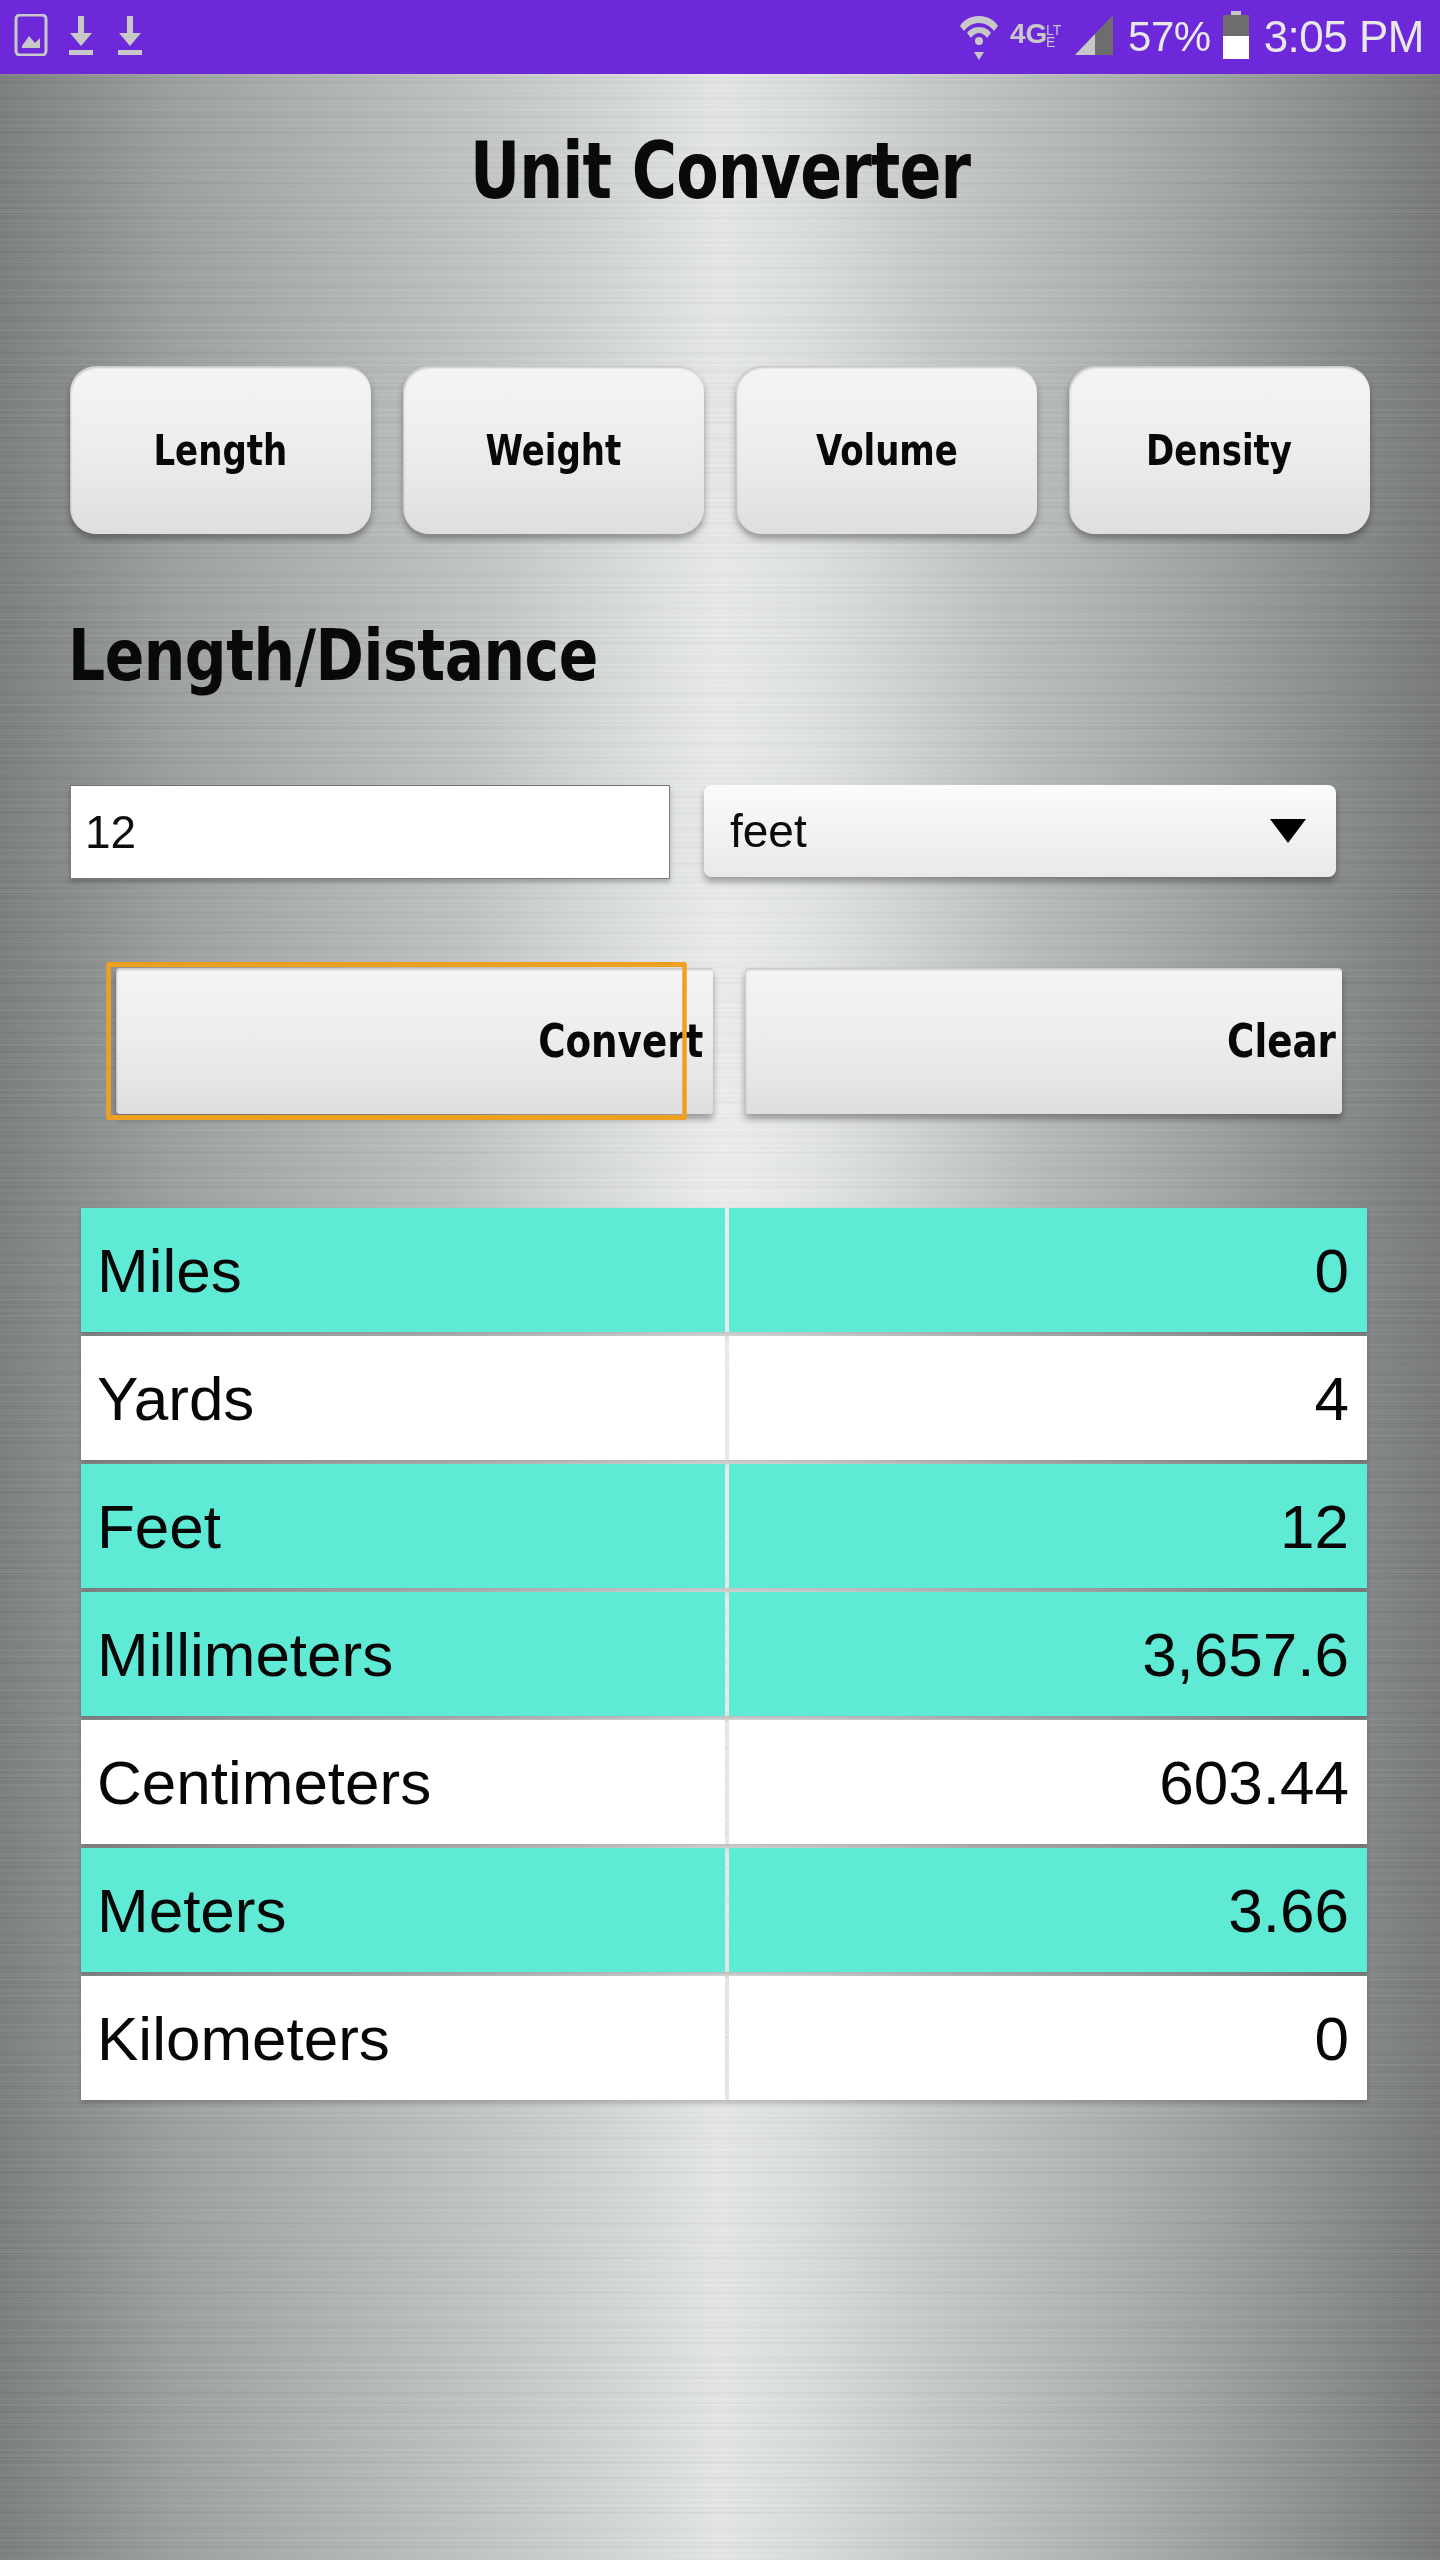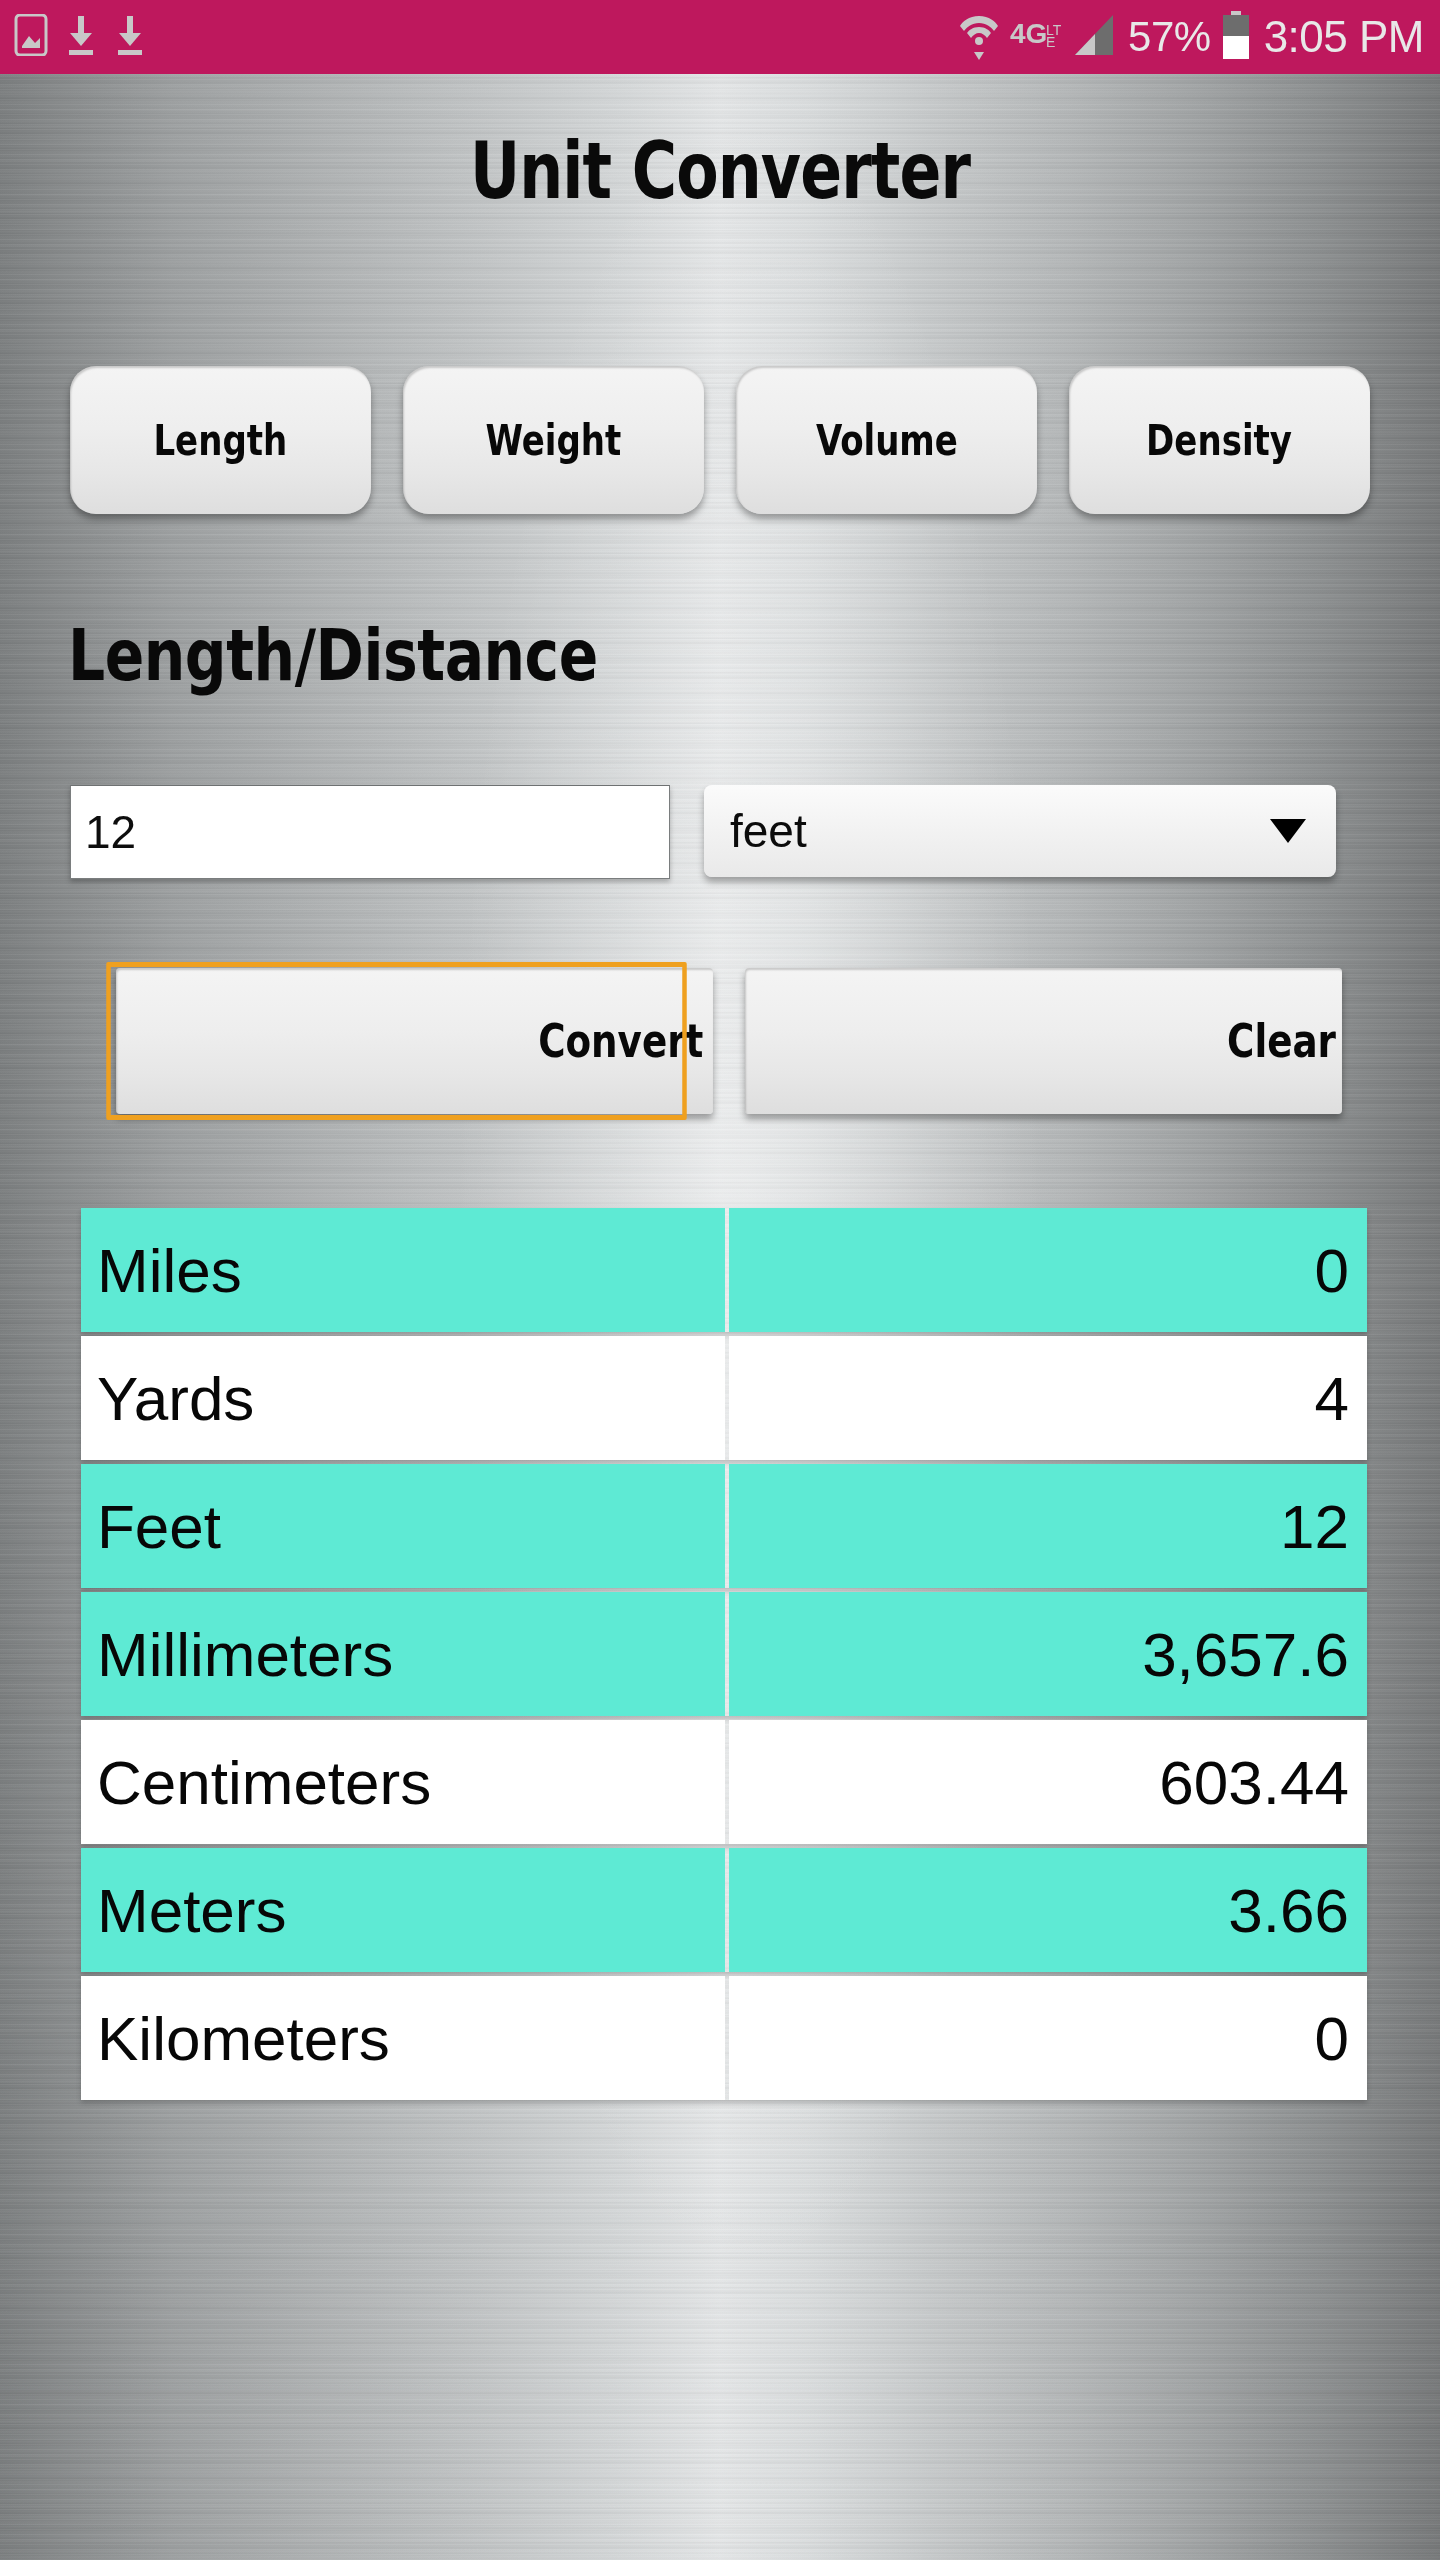--- a/index.html
+++ b/index.html
@@ -54,21 +54,21 @@
   .metal-sheen {
     position:absolute; left:0; top:74px; width:1440px; height:2486px;
     background:radial-gradient(ellipse 420px 1600px at 52% 45%,
       rgba(255,255,255,.30), rgba(255,255,255,0) 70%);
     pointer-events:none;
   }
 
   
   .statusbar {
     position:absolute; left:0; top:0; width:1440px; height:74px;
-    background:#be185d; color:#c8c8c8;
+    background:#6d28d9; color:#c8c8c8;
     display:flex; align-items:center;
   }
   .sb-left { display:flex; align-items:center; gap:17px; padding-left:14px; }
   .sb-right {
     margin-left:auto; display:flex; align-items:center; gap:11px;
     padding-right:16px;
   }
   .sb-right .pct, .sb-right .clock {
     font-size:42px; color:#e8e8e8; letter-spacing:-0.5px;
     font-family:"Liberation Sans", sans-serif;
@@ -95,21 +95,21 @@
   .btn {
     background:linear-gradient(180deg,#f4f4f4 0%, #eeeeee 42%, #e7e7e7 72%, #dedede 100%);
     border:none; border-radius:26px;
     box-shadow: 0 5px 7px rgba(0,0,0,0.34), 1px 2px 2px rgba(0,0,0,0.18) inset;
     color:#080808;
     font-family:"Liberation Sans Narrow","DejaVu Sans Condensed","Liberation Sans", sans-serif;
     font-weight:bold;
     display:flex; align-items:center; justify-content:center;
     cursor:pointer; position:relative;
   }
-  .tabs .btn { flex:1 1 0; height:148px; font-size:42px; }
+  .tabs .btn { flex:1 1 0; height:168px; font-size:42px; }
   .tabs .btn span { transform:scaleX(.9); display:inline-block; }
 
   
   .section-head {
     position:absolute; top:613px; left:68px;
     font-family:"Liberation Sans Narrow","DejaVu Sans Condensed","Liberation Sans", sans-serif;
     font-weight:bold; font-size:72px; color:#090909;
     transform:scaleX(.9); transform-origin:left center;
     letter-spacing:-.5px;
   }

